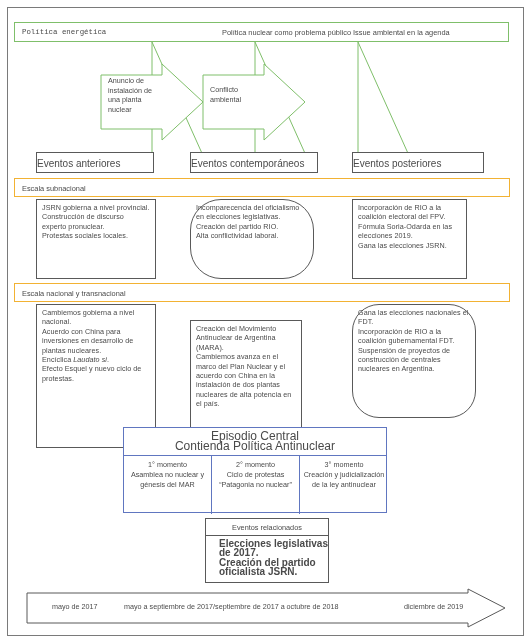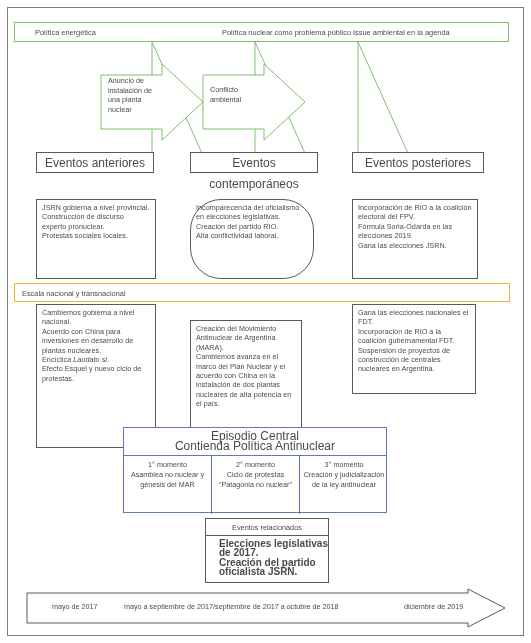--- a/index.html
+++ b/index.html
@@ -46,21 +46,21 @@
   #policy-bar{
     left:14px; top:22px; width:495px; height:20px;
   }
   #policy-bar .lbl{
     position:absolute;
     top:5px;
     font-size:7.4px;
     color:#4a4a4a;
     white-space:nowrap;
   }
-  #policy-left{ left:20px; }
+  #policy-left{ left:7px;font-family:Liberation Mono, monospace; }
   #policy-right{ left:207px; }
 
   
   .chev{
     position:absolute;
     width:104px;
     height:78px;
   }
   .chev svg{ position:absolute; left:0; top:0; }
   .chev .chev-label{
@@ -73,45 +73,45 @@
   }
   #chev1{ left:100px; top:63px; }
   #chev2{ left:202px; top:63px; }
   #chev3{ left:305px; top:63px; }
 
   .connector{ position:absolute; left:0; top:0; }
 
   
   .ev-head{ height:21px; top:152px; }
   .ev-head .t{
-    font-size:12px; color:#4a4a4a; text-align:center; line-height:21px;
+    font-size:10px; color:#4a4a4a; line-height:21px;
   }
   #ev-head-1{ left:36px; width:118px; }
   #ev-head-2{ left:190px; width:128px; }
   #ev-head-3{ left:352px; width:132px; }
 
   
   .scale-banner{ height:19px; left:14px; width:496px; }
   .scale-banner .t{
     font-size:7.4px; color:#4a4a4a; padding-left:7px; line-height:19px;
   }
   #scale-sub{ top:178px; }
   #scale-nat{ top:283px; }
 
   
   .cbox .t{
     white-space:pre-line;
   }
   #sub-1{ left:36px; top:199px; width:120px; height:80px; }
   #sub-2{ left:190px; top:199px; width:124px; height:80px;border-radius:31px; }
-  #sub-3{ left:352px; top:199px; width:126px; height:80px; }
+  #sub-3{ left:352px; top:199px; width:115px; height:80px; }
 
   #nat-1{ left:36px; top:304px; width:120px; height:144px; }
   #nat-2{ left:190px; top:304px; width:112px; height:118px;margin-top:16px; }
-  #nat-3{ left:352px; top:304px; width:124px; height:90px; }
+  #nat-3{ left:352px; top:304px; width:124px; height:114px;border-radius:27px; }
 
   .it{ font-style:italic; }
 
   
   #episodio{
     left:123px; top:427px; width:264px; height:86px;
   }
   #episodio-title{
     position:absolute; left:0; top:0; width:100%; height:28px;
     box-sizing:border-box;
@@ -216,20 +216,23 @@
   <div class="box gray-box ev-head" id="ev-head-1">
     <div class="t">Eventos anteriores</div>
   </div>
   <div class="box gray-box ev-head" id="ev-head-2">
     <div class="t">Eventos contemporáneos</div>
   </div>
   <div class="box gray-box ev-head" id="ev-head-3">
     <div class="t">Eventos posteriores</div>
   </div>
 
+  <div class="box orange-box scale-banner" id="scale-sub">
+    <div class="t">Escala subnacional</div>
+  </div>
 
   <div class="box gray-box cbox" id="sub-1">
     <div class="t txt pad">JSRN gobierna a nivel provincial.
 Construcción de discurso experto pronuclear.
 Protestas sociales locales.</div>
   </div>
   <div class="box gray-box cbox" id="sub-2">
     <div class="t txt pad">Incomparecencia del oficialismo en elecciones legislativas.
 Creación del partido RIO.
 Alta conflictividad laboral.</div>

